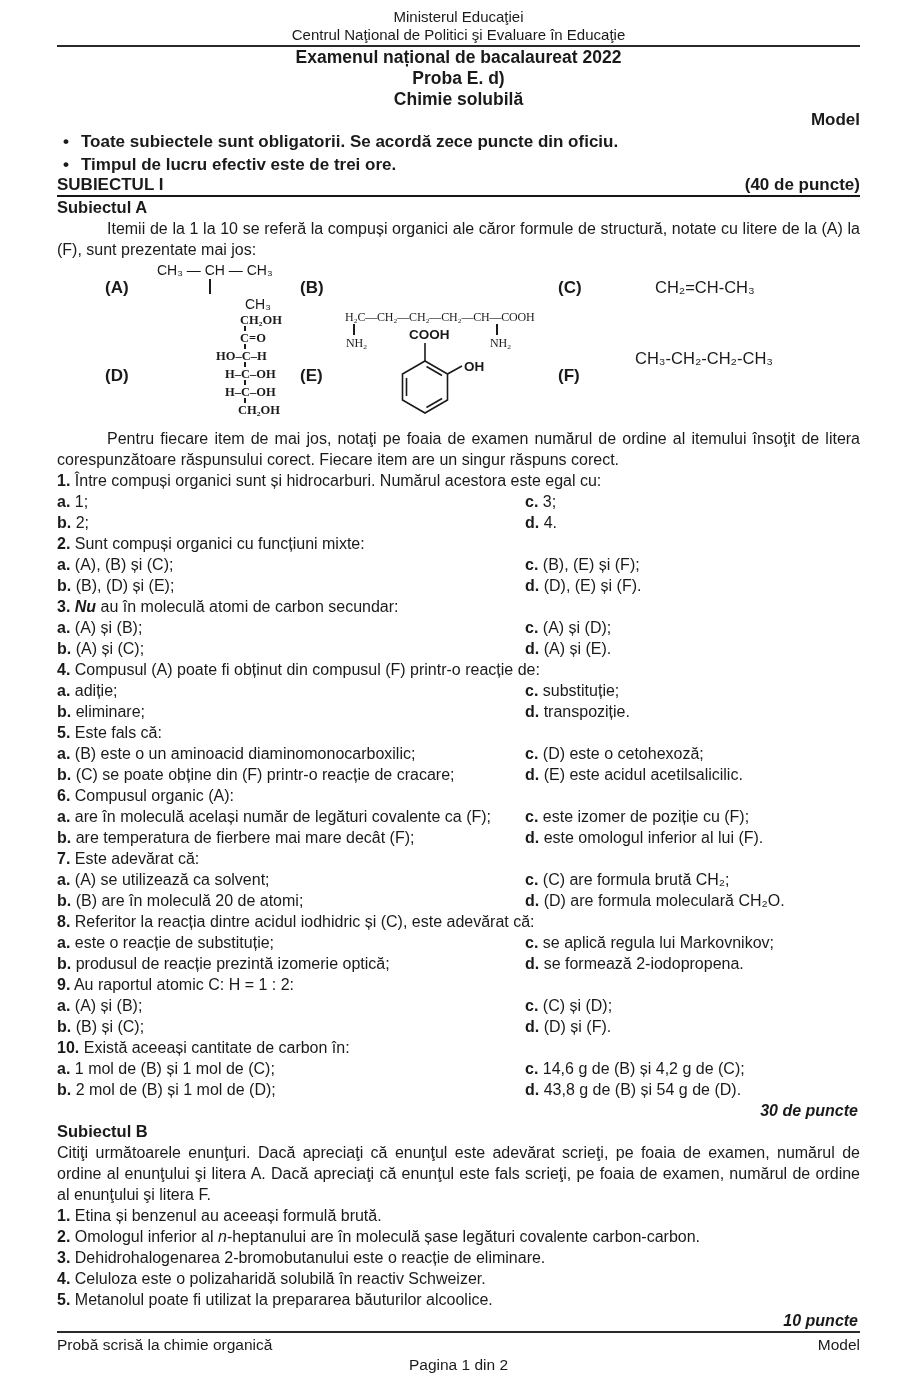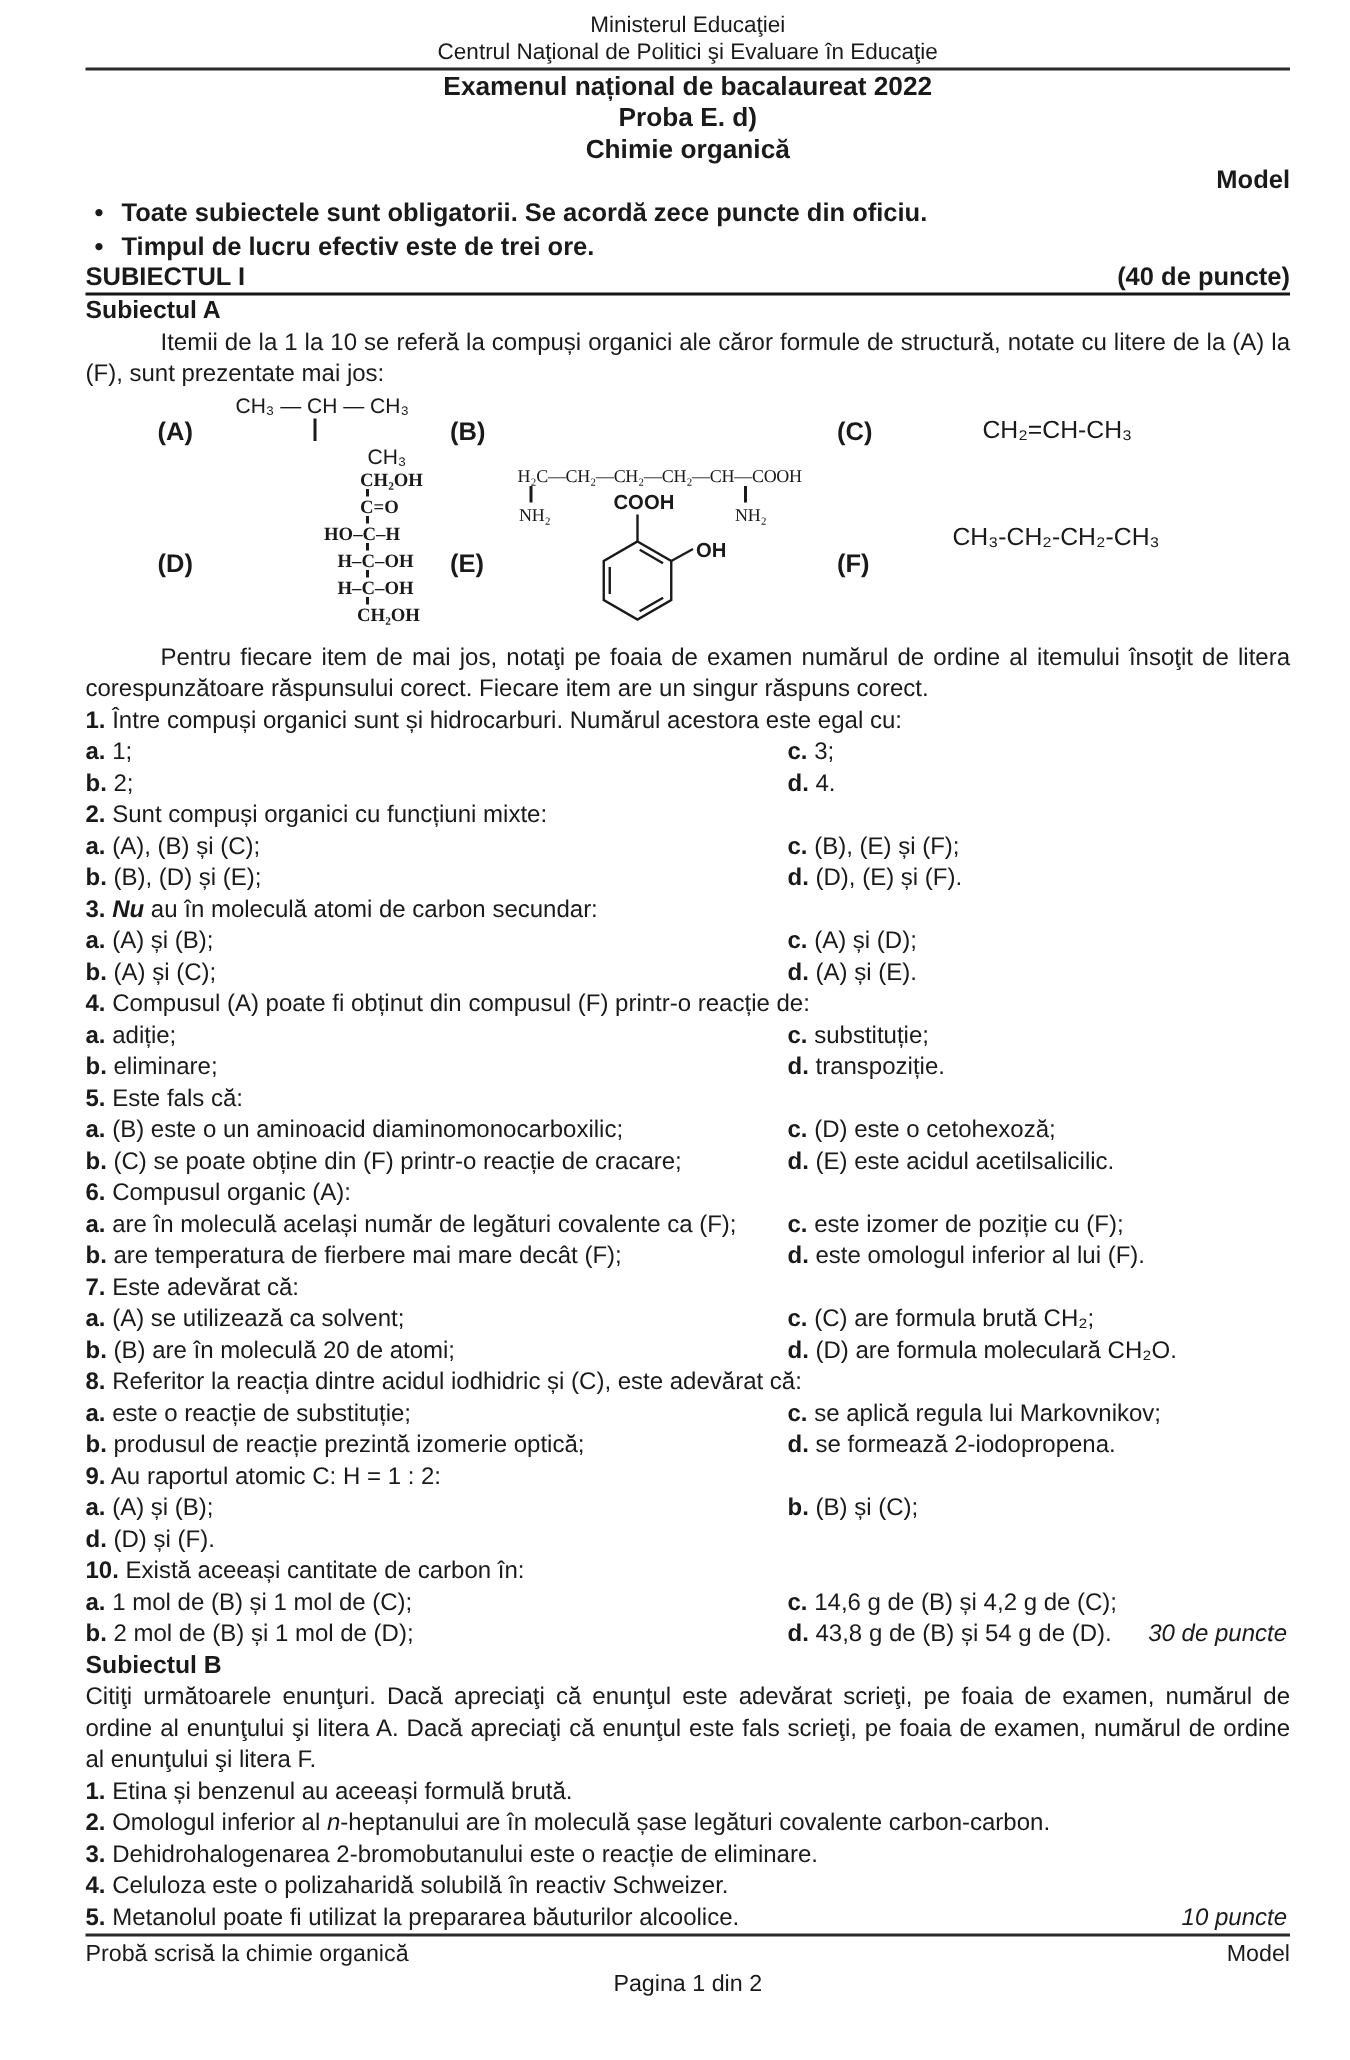--- a/index.html
+++ b/index.html
@@ -64,40 +64,40 @@
   .structE line, .structE polygon { stroke:#1a1a1a; stroke-width:1.6; fill:none; }
   .structE text { font:600 13.5px "Liberation Sans","DejaVu Sans",sans-serif; fill:#1a1a1a; }
 
   
   .q-text { font-size:16px; line-height:21px; }
   .q-text b { font-weight:bold; }
   .bi { font-weight:bold; font-style:italic; }
   .opt-grid { display:grid; grid-template-columns:468px 1fr; }
   .opt { font-size:16px; line-height:21px; }
   .opt-flex { display:flex; }
-  .pts { margin-left:auto; font-weight:normal; font-style:italic; padding-right:2px; }
+  .pts { margin-left:auto; font-weight:bold; font-style:italic; padding-right:2px;margin-top:21px; }
 
   .stmt { font-size:16px; line-height:21px; }
   .stmt-flex { display:flex; }
 
   
   .footer { border-top:2px solid #2a2a2a; margin-top:0; padding-top:2px; }
   .footer-row { display:flex; justify-content:space-between; font-size:15.5px; line-height:20px; }
   .footer-page { text-align:center; font-size:15.5px; line-height:20px; }
 </style>
 </head>
 <body>
 
 <div class="page">
 
   <div class="hdr-small">Ministerul Educaţiei</div>
   <div class="hdr-small hdr-rule">Centrul Naţional de Politici şi Evaluare în Educaţie</div>
   <div class="hdr-title">Examenul național de bacalaureat 2022</div>
   <div class="hdr-title">Proba E. d)</div>
-  <div class="hdr-title">Chimie organică</div>
+  <div class="hdr-title">Chimie solubilă</div>
   <div class="model-line">Model</div>
 
   <div class="bullet-row">
     <span class="bullet-dot">•</span>
     <span>Toate subiectele sunt obligatorii. Se acordă zece puncte din oficiu.</span>
   </div>
   <div class="bullet-row">
     <span class="bullet-dot">•</span>
     <span>Timpul de lucru efectiv este de trei ore.</span>
   </div>
@@ -240,20 +240,21 @@
       <div class="opt"><b>c.</b> <span>se aplică regula lui Markovnikov;</span></div>
       <div class="opt"><b>b.</b> <span>produsul de reacție prezintă izomerie optică;</span></div>
       <div class="opt"><b>d.</b> <span>se formează 2-iodopropena.</span></div>
     </div>
   </div>
 
   <div>
     <div class="q-text"><b>9.</b> <span>Au raportul atomic C: H = 1 : 2:</span></div>
     <div class="opt-grid">
       <div class="opt"><b>a.</b> <span>(A) și (B);</span></div>
+      <div class="opt"><b>c.</b> <span>(C) și (D);</span></div>
       <div class="opt"><b>b.</b> <span>(B) și (C);</span></div>
       <div class="opt"><b>d.</b> <span>(D) și (F).</span></div>
     </div>
   </div>
 
   <div>
     <div class="q-text"><b>10.</b> <span>Există aceeași cantitate de carbon în:</span></div>
     <div class="opt-grid">
       <div class="opt"><b>a.</b> <span>1 mol de (B) și 1 mol de (C);</span></div>
       <div class="opt"><b>c.</b> <span>14,6 g de (B) și 4,2 g de (C);</span></div>

